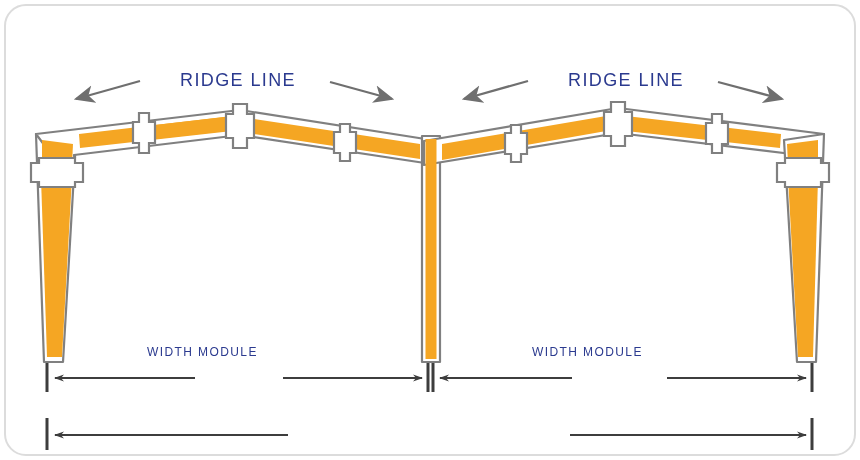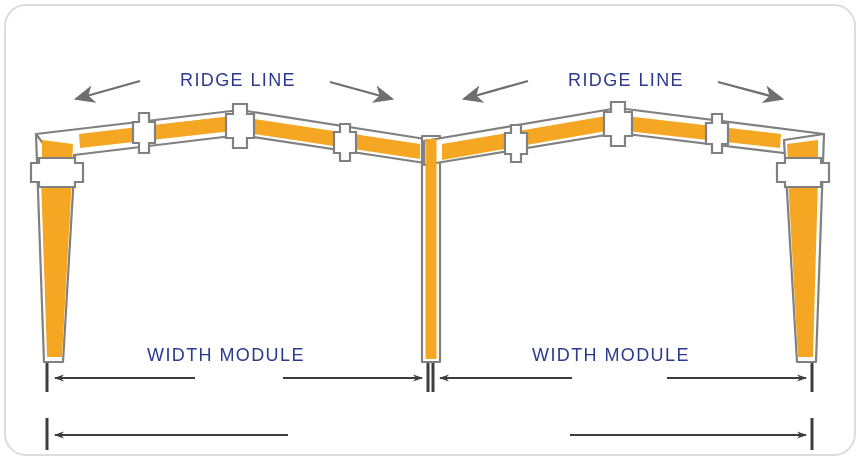--- a/index.html
+++ b/index.html
@@ -28,21 +28,21 @@
     width:860px;height:460px;
   }
   .label{
     position:absolute;
     color:#2b3a8f;
     letter-spacing:1.4px;
     white-space:nowrap;
     font-weight:400;
   }
   .label.ridge{ font-size:18px; }
-  .label.module{ font-size:18px;text-align:right; }
+  .label.module{ font-size:12px;text-align:right; }
   .label.bldg{ font-size:19px; }
 </style>
 </head>
 <body>
 
 <div id="diagram-root">
 
   <div class="frame-border"></div>
 
   <svg class="canvas" viewBox="0 0 860 460">

